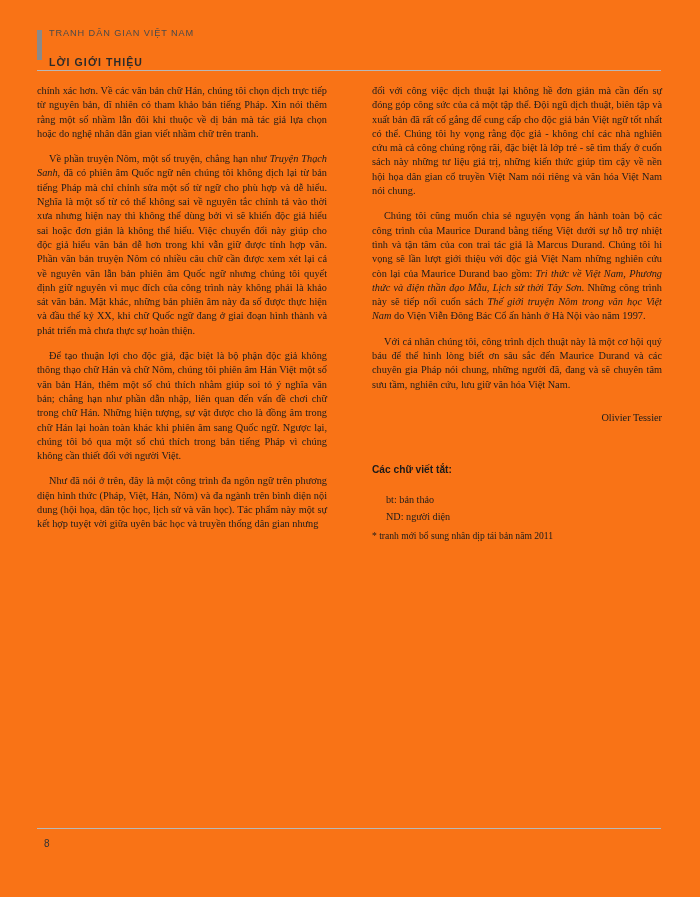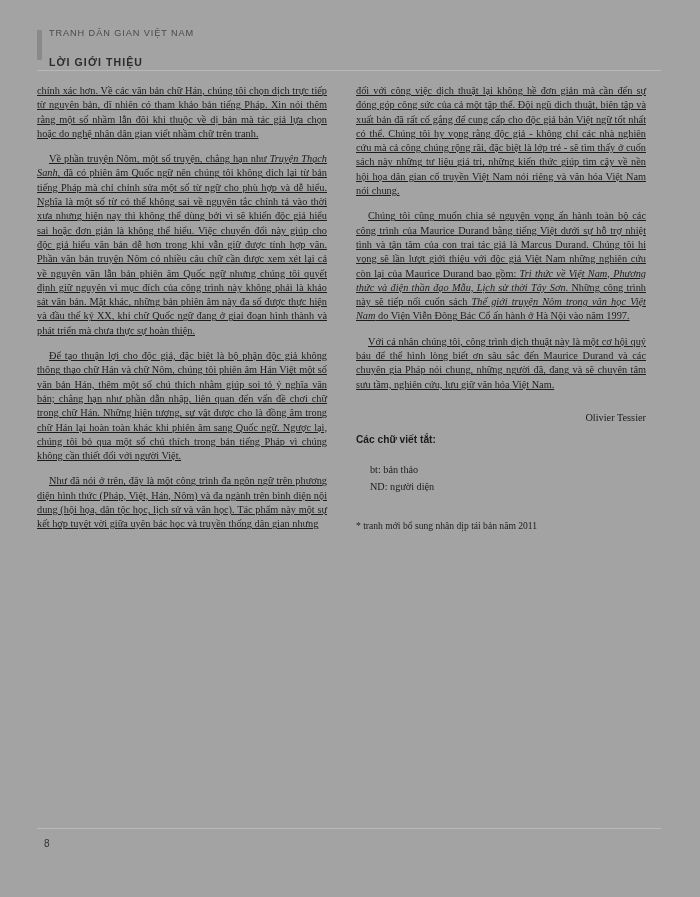--- a/index.html
+++ b/index.html
@@ -13,21 +13,21 @@
     font-family: "Liberation Serif", serif;
     color: #1a1a1a;
     position: relative;
     overflow: hidden;
   }
   .page {
     position: absolute;
     left: 0; top: 0;
     width: 700px;
     height: 897px;
-    background: #a3a3a3;
+    background: #f97316;
   }
   
   .header {
     position: absolute;
     left: 37px;
     top: 28px;
     width: 280px;
     height: 36px;
   }
   .header-bar {
@@ -85,50 +85,49 @@
   .col {
     position: absolute;
     top: 84px;
     width: 290px;
     font-size: 10.3px;
     line-height: 14.3px;
     text-align: justify;
     color: #1c1c1c;
   }
   .col-left { left: 37px; }
-  .col-right { left: 356px; }
+  .col-right { left: 372px; }
   .col p {
     margin: 0 0 11px 0;
     text-indent: 12px;
-    text-decoration: underline;
   }
   .col p.noindent { text-indent: 0; }
   .it { font-style: italic; }
   .signature {
     margin-top: 18px;
     text-align: right;
     font-size: 10.3px;
     line-height: 15px;
   }
   .abbrev-title {
-    margin-top: 8px;
+    margin-top: 38px;
     font-family: "Liberation Sans", sans-serif;
     font-size: 10.2px;
     font-weight: bold;
     color: #1a1a1a;
   }
   .abbrev-list {
     margin-top: 14px;
     font-size: 10.2px;
     line-height: 17px;
     padding-left: 14px;
   }
   .abbrev-list div { }
   .footnote {
-    margin-top: 24px;
+    margin-top: 4px;
     font-size: 9.6px;
     line-height: 14px;
   }
 </style>
 </head>
 <body>
 
 <div class="page">
 
   <div class="header">

